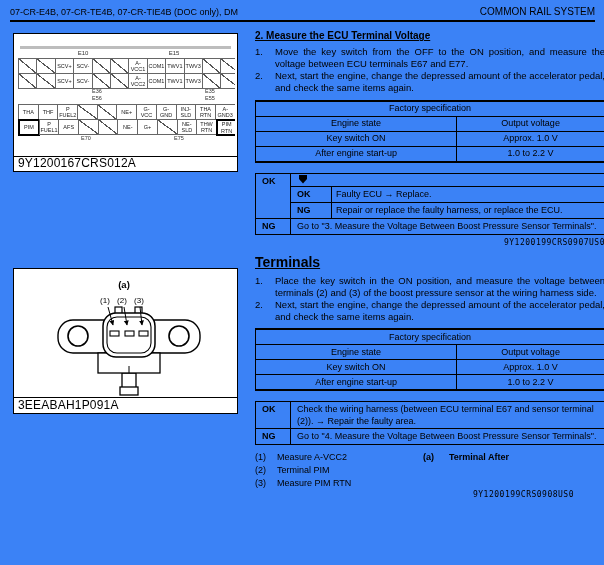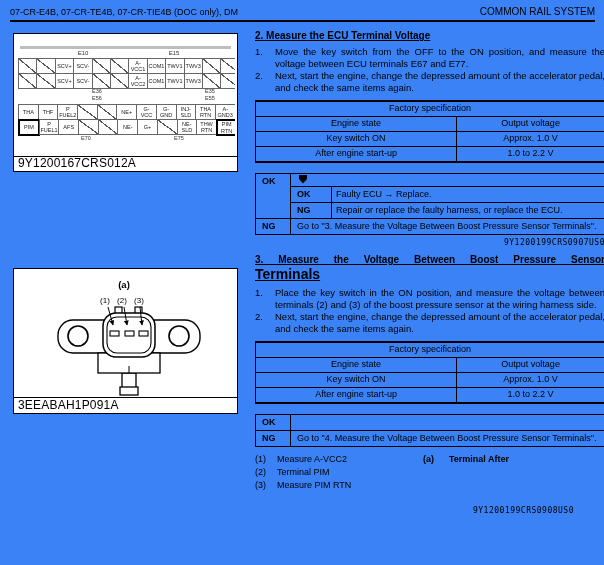--- a/index.html
+++ b/index.html
@@ -311,21 +311,20 @@
       </div>
       <div class="rrow">
         <div class="rlabel">NG</div>
         <div class="rbody">
             <div class="rtext" style="width:300px;">Go to "3. Measure the Voltage Between Boost Pressure Sensor Terminals".</div>
           </div>
       </div>
     </div>
     <div class="refline">9Y1200199CRS0907US0</div>
 
-    <div class="h3line1">3. Measure the Voltage Between Boost Pressure Sensor</div>
     <div class="h3line2"><span>Terminals</span></div>
 
     <div class="step">
       <span class="n">1.</span>
       <span class="t">Place the key switch in the ON position, and measure the voltage between terminals (2) and (3) of the boost pressure sensor at the wiring harness side.</span>
     </div>
     <div class="step">
       <span class="n">2.</span>
       <span class="t">Next, start the engine, change the depressed amount of the accelerator pedal, and check the same items again.</span>
     </div>
@@ -346,20 +345,23 @@
       <tr>
         <td>After engine start-up</td>
         <td>1.0 to 2.2 V</td>
       </tr>
       </tbody>
     </table>
 
     <div class="rtable">
       <div class="rrow">
         <div class="rlabel">OK</div>
+        <div class="rbody">
+            <div class="rtext" style="width:300px;">Check the wiring harness (between ECU terminal E67 and sensor terminal (2)). → Repair the faulty area.</div>
+          </div>
       </div>
       <div class="rrow">
         <div class="rlabel">NG</div>
         <div class="rbody">
             <div class="rtext" style="width:300px;">Go to "4. Measure the Voltage Between Boost Pressure Sensor Terminals".</div>
           </div>
       </div>
     </div>
 
     <div class="termrow">
@@ -376,15 +378,15 @@
           <span class="tn">(3)</span>
           <span>Measure PIM RTN</span>
         </div>
       </div>
       <div class="laylab">
         <span class="tn">(a)</span>
         <span>Terminal After</span>
       </div>
     </div>
 
-    <div class="refline indent" style="margin-top:14px;text-align:right;">9Y1200199CRS0908US0</div>
+    <div class="refline indent" style="text-align:right;">9Y1200199CRS0908US0</div>
   </div>
 </div>
 
 </body></html>

